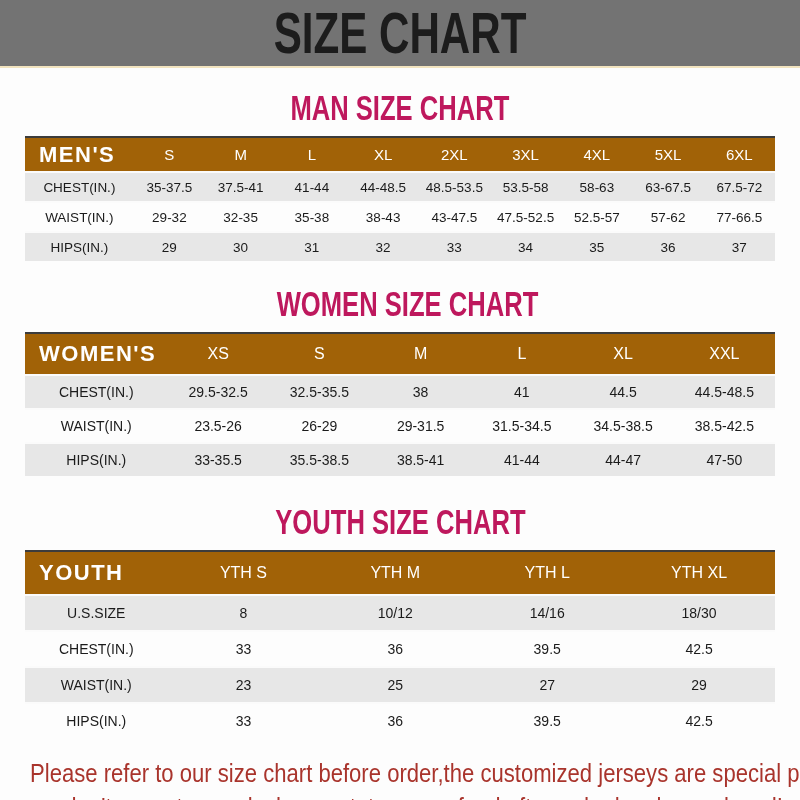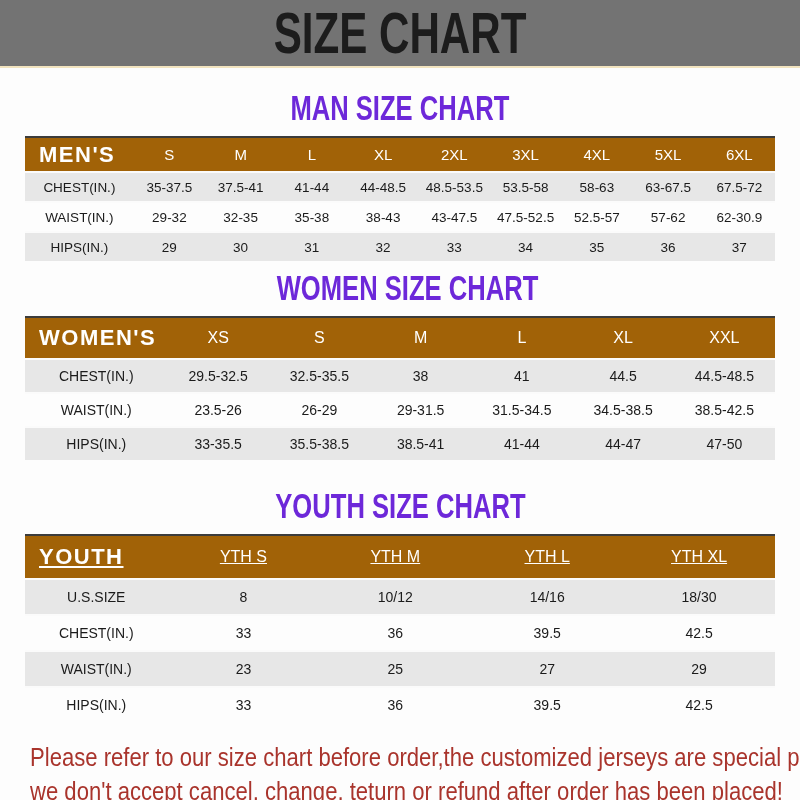--- a/index.html
+++ b/index.html
@@ -15,28 +15,28 @@
     display:flex;align-items:center;justify-content:center;
     border-bottom:2px solid #f2e4bf;
   }
   .banner h1{
     margin:0;font-size:54px;font-weight:800;color:#1c1c1c;
     white-space:nowrap;display:inline-block;
     transform:scale(.78,1.05);letter-spacing:0px;
   }
   
   .section-heading{
-    text-align:center;margin:0;color:#6d28d9;font-weight:800;line-height:1;
+    text-align:center;margin:0;color:#be185d;font-weight:800;line-height:1;
   }
   .section-heading span{
     display:inline-block;transform:scale(.8,1.12);
     font-size:32px;white-space:nowrap;letter-spacing:0;
   }
   #sec-0 .section-heading{padding-top:24px;}
-  #sec-1 .section-heading{padding-top:11px;margin-left:16px;}
+  #sec-1 .section-heading{padding-top:27px;margin-left:16px;}
   #sec-2 .section-heading{padding-top:30px;}
   
   table{
     width:750px;margin:12px auto 0;
     border-collapse:collapse;table-layout:fixed;
   }
   thead tr{background:#a16207;}
   thead th{
     color:#ffffff;font-weight:normal;text-align:center;
     border-top:2px solid #3c3c3c;
@@ -49,21 +49,21 @@
   tbody td, tbody th.row-label{
     text-align:center;color:#1b1b1b;font-weight:normal;
     border-top:2px solid #fbfbfb;
   }
   
   #sec-0 col.label-col{width:14.5%;}
   #sec-1 col.label-col{width:19%;}
   #sec-2 col.label-col{width:19%;}
   #sec-0 thead th{font-size:15px;height:31px;}
   #sec-1 thead th{font-size:16px;height:38px;margin-top:16px;}
-  #sec-2 thead th{font-size:16px;height:40px;text-decoration:underline;}
+  #sec-2 thead th{font-size:16px;height:40px;}
   #sec-0 thead th.corner{font-size:22px;}
   #sec-1 thead th.corner{font-size:22px;}
   #sec-2 thead th.corner{font-size:22px;}
   #sec-0 tbody td, #sec-0 tbody th.row-label{font-size:13.5px;height:26px;}
   #sec-1 tbody td, #sec-1 tbody th.row-label{font-size:14px;height:30px;}
   #sec-2 tbody td, #sec-2 tbody th.row-label{font-size:14px;height:32px;margin-left:30px;}
   
   .disclaimer{margin:22px 0 0 30px;}
   .disclaimer p{
     margin:0 0 6px 0;color:#a9342c;font-size:24px;line-height:1.15;
@@ -125,21 +125,21 @@
         <tr class="plain">
           <th class="row-label">WAIST(IN.)</th>
           <td>29-32</td>
           <td>32-35</td>
           <td>35-38</td>
           <td>38-43</td>
           <td>43-47.5</td>
           <td>47.5-52.5</td>
           <td>52.5-57</td>
           <td>57-62</td>
-          <td>62-30.9</td>
+          <td>77-66.5</td>
         </tr>
         <tr class="shaded">
           <th class="row-label">HIPS(IN.)</th>
           <td>29</td>
           <td>30</td>
           <td>31</td>
           <td>32</td>
           <td>33</td>
           <td>34</td>
           <td>35</td>

